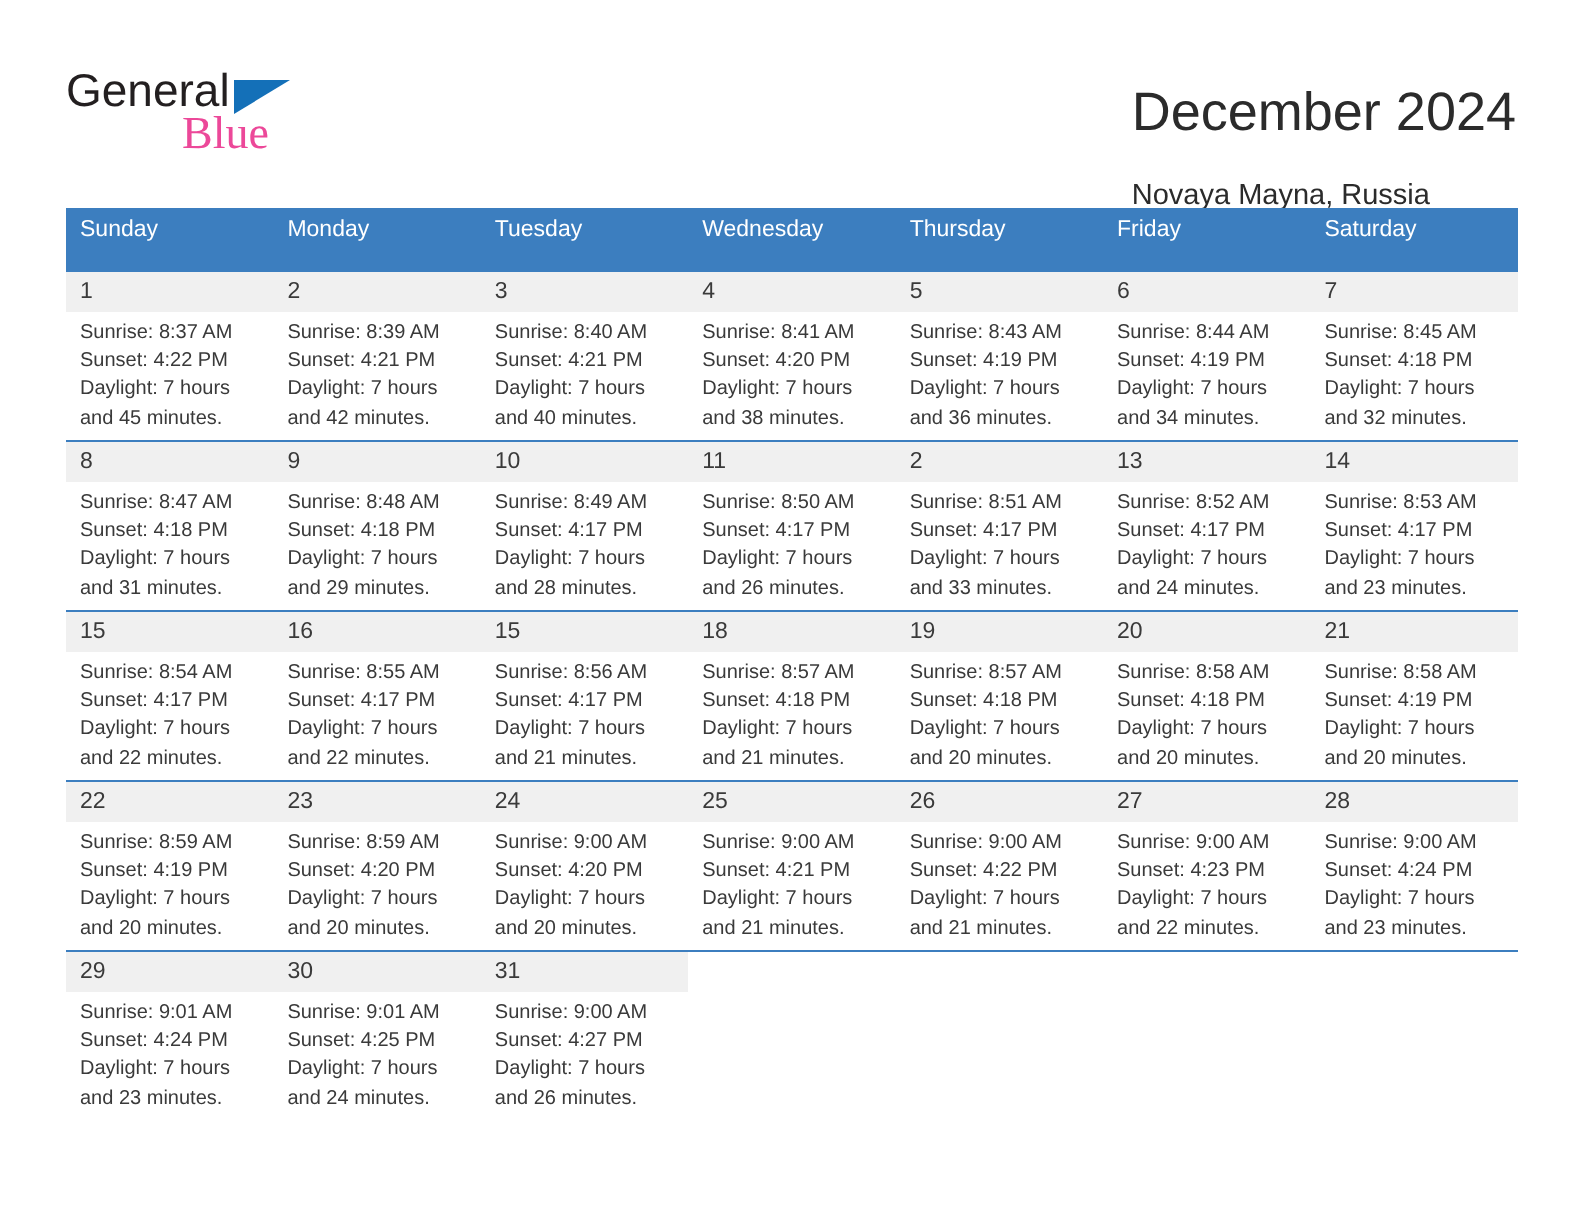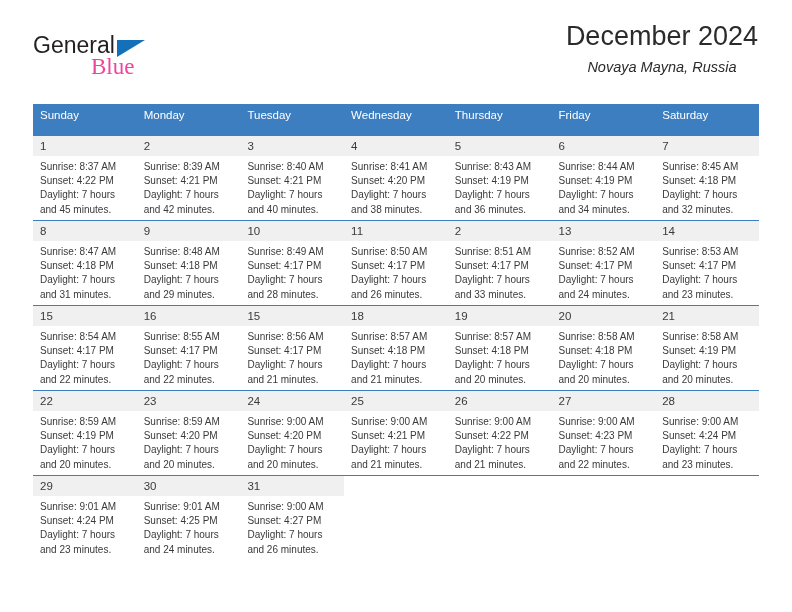--- a/index.html
+++ b/index.html
@@ -64,36 +64,35 @@
     top: 22px;
     font-size: 23px;
     color: #ec4899;
     font-family: Liberation Serif, serif;
     line-height: 24px;
   }
 
   .title-block {
     position: absolute;
     right: 34px;
-    top: 20px;
-    text-align: center;
+    top: 40px;
+    text-align: left;
   }
   .cal-title {
     font-size: 27px;
     color: #2b2b2b;
     line-height: 32px;
     white-space: nowrap;
   }
   .cal-subtitle {
     font-size: 14.5px;
     color: #2b2b2b;
     line-height: 20px;
-    margin-top: 5px;
+    margin-top: 16px;
     white-space: nowrap;
-    font-style: italic;
   }
 
   
   .calendar {
     position: absolute;
     left: 33px;
     top: 104px;
     width: 726px;
     border-collapse: collapse;
     table-layout: fixed;

